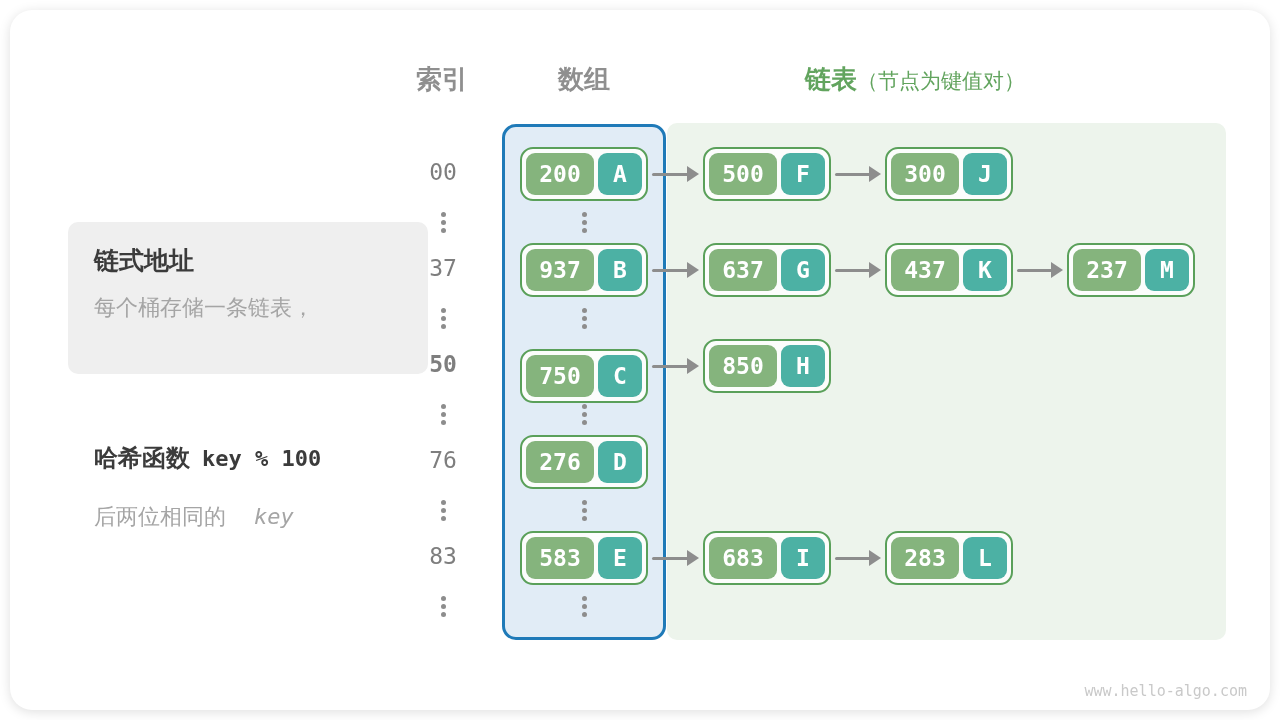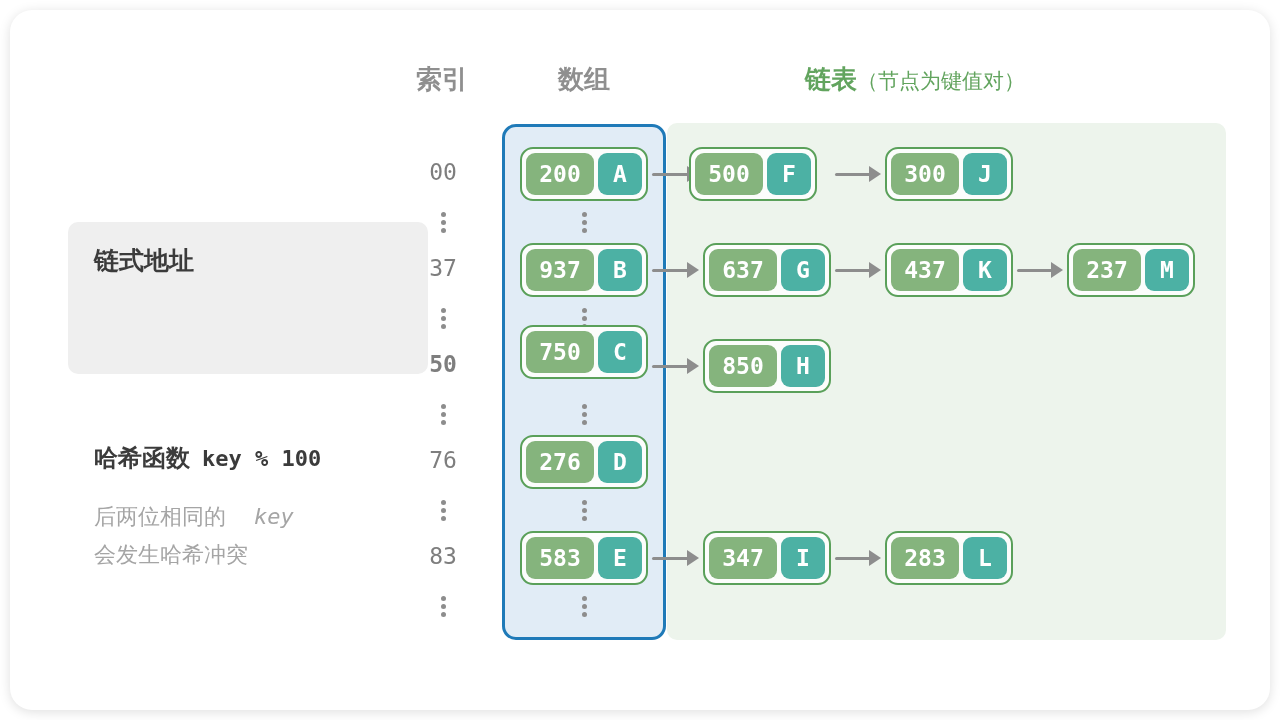--- a/index.html
+++ b/index.html
@@ -69,43 +69,43 @@
   <div class="hdr" style="left:548px;">数组</div>
   <div class="hdr-list-wrap">
     <span class="hdr-list">链表</span><span class="hdr-list-note">（节点为键值对）</span>
   </div>
 
   <div class="list-panel"></div>
   <div class="array-panel"></div>
 
   <div class="info-box">
     <div class="info-title">链式地址</div>
+    <div class="info-line">每个桶存储一条链表，</div>
   </div>
 
   <div class="hash-note">
     <div class="hash-title">
       <span>哈希函数</span><span class="hash-code">key % 100</span>
     </div>
     <div class="hash-line">
       <span>后两位相同的</span><span class="hash-key">key</span>
     </div>
-    <div class="hash-line">会发生哈希冲突</div>
   </div>
 
   <div id="rows-layer">
       <div class="idx" style="left: 395px; top: 149px; text-align: center;">00</div>
       <div class="node" style="left: 510px; top: 137px;">
         <div class="cell key">200</div>
         <div class="cell val">A</div>
       </div>
       <div class="arrow" style="left: 642px; width: 47px; top: 156px;">
         <div class="shaft"></div>
         <div class="head"></div>
       </div>
-      <div class="node" style="left: 679px; top: 137px;">
+      <div class="node" style="left: 693px; top: 137px;">
         <div class="cell key">500</div>
         <div class="cell val">F</div>
       </div>
       <div class="arrow" style="left: 825px; width: 46px; top: 156px;">
         <div class="shaft"></div>
         <div class="head"></div>
       </div>
       <div class="node" style="left: 875px; top: 137px;">
         <div class="cell key">300</div>
         <div class="cell val">J</div>
@@ -153,21 +153,21 @@
         <div class="dot"></div>
         <div class="dot"></div>
         <div class="dot"></div>
       </div>
       <div class="dots" style="left: 571px; top: 298px;">
         <div class="dot"></div>
         <div class="dot"></div>
         <div class="dot"></div>
       </div>
       <div class="idx" style="left: 395px; top: 341px; font-weight: bold;">50</div>
-      <div class="node" style="left: 510px; top: 315px;">
+      <div class="node" style="left: 510px; top: 339px;">
         <div class="cell key">750</div>
         <div class="cell val">C</div>
       </div>
       <div class="arrow" style="left: 642px; width: 47px; top: 348px;">
         <div class="shaft"></div>
         <div class="head"></div>
       </div>
       <div class="node" style="left: 693px; top: 329px;">
         <div class="cell key">850</div>
         <div class="cell val">H</div>
@@ -200,21 +200,21 @@
       <div class="idx" style="left: 395px; top: 533px;">83</div>
       <div class="node" style="left: 510px; top: 521px;">
         <div class="cell key">583</div>
         <div class="cell val">E</div>
       </div>
       <div class="arrow" style="left: 642px; width: 47px; top: 540px;">
         <div class="shaft"></div>
         <div class="head"></div>
       </div>
       <div class="node" style="left: 693px; top: 521px;">
-        <div class="cell key">347</div>
+        <div class="cell key">683</div>
         <div class="cell val">I</div>
       </div>
       <div class="arrow" style="left: 825px; width: 46px; top: 540px;">
         <div class="shaft"></div>
         <div class="head"></div>
       </div>
       <div class="node" style="left: 875px; top: 521px;">
         <div class="cell key">283</div>
         <div class="cell val">L</div>
       </div>
@@ -223,13 +223,14 @@
         <div class="dot"></div>
         <div class="dot"></div>
       </div>
       <div class="dots" style="left: 571px; top: 586px;">
         <div class="dot"></div>
         <div class="dot"></div>
         <div class="dot"></div>
       </div>
     </div>
 
+  <div class="watermark">www.hello-algo.com</div>
 </div>
 
 </body></html>

